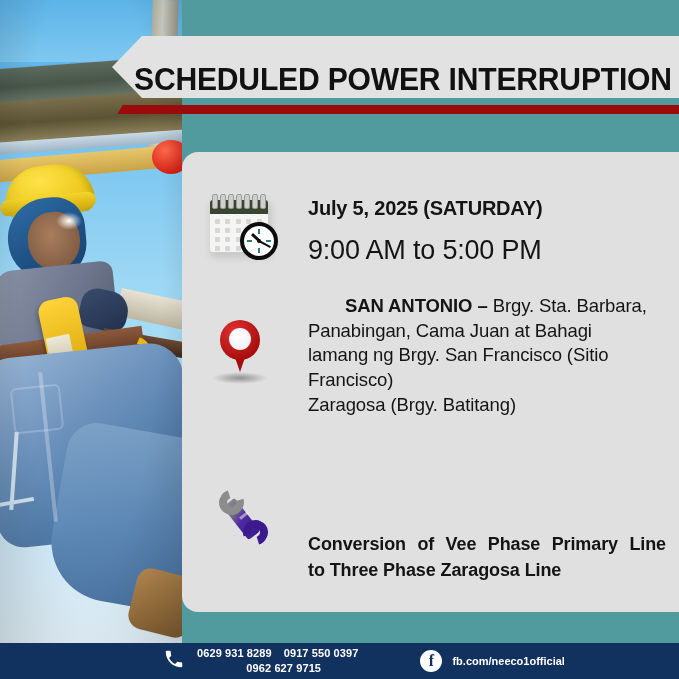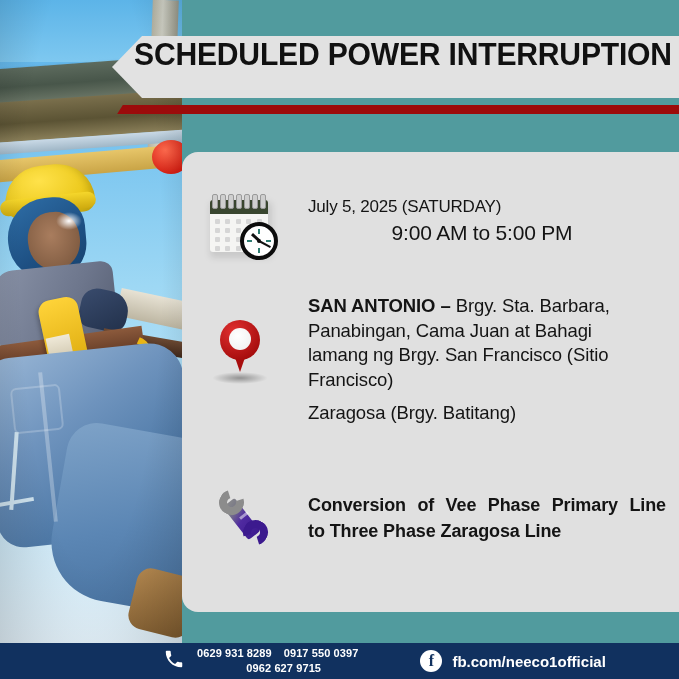--- a/index.html
+++ b/index.html
@@ -97,21 +97,21 @@
     background:linear-gradient(150deg,#b98c52,#7d5a2e);border-radius:14px;
     transform:rotate(14deg);}
   .ph-vignette{position:absolute;inset:0;
     background:radial-gradient(ellipse at 50% 40%,rgba(0,0,0,0) 55%,rgba(0,0,0,.16) 100%);}
 
   
   .banner{
     position:absolute;left:112px;top:36px;width:567px;height:62px;
     background:#e2e2e2;
     clip-path:polygon(30px 0, 100% 0, 100% 100%, 30px 100%, 0 50%);
-    display:flex;align-items:flex-start;
+    display:flex;align-items:flex-end;
   }
   .banner-text{
     margin-left:22px;
     font-family:"Liberation Sans", sans-serif;
     font-weight:bold;font-size:32px;letter-spacing:-0.2px;
     color:#111;white-space:nowrap;
     transform:scaleX(.94);transform-origin:left center;
   }
   .banner-rule{
     position:absolute;left:134px;top:105px;width:545px;height:9px;background:#9c0b0b;
@@ -159,60 +159,60 @@
   .clock .t-left{top:50%;left:3px;height:2px;width:5px;margin-top:-1px;}
   .clock .t-right{top:50%;right:3px;height:2px;width:5px;margin-top:-1px;}
   .clock .hand{position:absolute;background:#111;transform-origin:bottom center;}
   .clock .h-hour{left:50%;bottom:50%;width:2.5px;height:10px;margin-left:-1.25px;
     transform:rotate(-48deg);}
   .clock .h-min{left:50%;bottom:50%;width:2px;height:13px;margin-left:-1px;
     transform:rotate(118deg);}
   .clock .pin{position:absolute;left:50%;top:50%;width:4px;height:4px;
     margin:-2px 0 0 -2px;background:#111;border-radius:50%;}
 
-  .date-main{font-size:17px;font-weight:normal;color:#141414;letter-spacing:-.2px;
+  .date-main{font-size:20px;font-weight:bold;color:#141414;letter-spacing:-.2px;
     line-height:1.25;}
-  .date-sub{font-size:21px;font-weight:normal;color:#141414;letter-spacing:-.2px;
-    line-height:1.3;margin-top:2px;text-align:center;}
+  .date-sub{font-size:27px;font-weight:normal;color:#141414;letter-spacing:-.2px;
+    line-height:1.3;margin-top:12px;}
 
   
   .pin-wrap{position:relative;width:72px;height:110px;}
   .pin-ico{position:absolute;left:14px;top:28px;width:40px;height:52px;}
   .pin-head{position:absolute;left:0;top:0;width:40px;height:40px;border-radius:50%;
     background:radial-gradient(circle at 35% 28%,#e03030,#a50c0c 78%);}
   .pin-tail{position:absolute;left:11px;top:26px;width:18px;height:26px;
     background:#a80d0d;clip-path:polygon(0 0,100% 0,50% 100%);}
   .pin-hole{position:absolute;left:9px;top:8px;width:22px;height:22px;border-radius:50%;
     background:radial-gradient(circle at 40% 35%,#ffffff,#ededed);}
   .pin-shadow{position:absolute;left:6px;top:80px;width:56px;height:12px;
     background:radial-gradient(ellipse,rgba(0,0,0,.35),rgba(0,0,0,0) 70%);}
 
   .loc-text{font-size:18.5px;color:#141414;line-height:1.33;letter-spacing:-.1px;}
-  .loc-text b{font-weight:bold;}
-  .loc-second{margin-top:10px;font-size:18.5px;color:#141414;letter-spacing:-.1px;}
+  .loc-text b{font-weight:bold;margin-left:37px;}
+  .loc-second{margin-top:2px;font-size:18.5px;color:#141414;letter-spacing:-.1px;}
 
   
   .wr-wrap{position:relative;width:72px;height:70px;}
   .wrench{position:absolute;left:10px;top:6px;width:54px;height:58px;
     transform:rotate(0deg);}
   .wr-shaft{position:absolute;left:18px;top:10px;width:15px;height:42px;
     background:linear-gradient(160deg,#8d8d8d 0%,#7a7a87 22%,#4f2aa0 52%,#3c1a8e 100%);
     border-radius:3px;transform:rotate(-38deg);transform-origin:center;}
   .wr-head-top{position:absolute;left:3px;top:2px;width:25px;height:25px;
     border:8px solid #8c8c8c;border-radius:50%;border-top-color:transparent;
     box-sizing:border-box;transform:rotate(28deg);}
   .wr-head-bot{position:absolute;right:2px;bottom:1px;width:25px;height:25px;
     border:8px solid #3c1a8e;border-radius:50%;border-bottom-color:transparent;
     box-sizing:border-box;transform:rotate(28deg);}
   .wr-notch{position:absolute;left:23px;top:26px;width:10px;height:3px;
     background:rgba(255,255,255,.5);transform:rotate(-38deg);}
 
   .work-text{font-size:18px;font-weight:bold;color:#141414;line-height:1.45;
     letter-spacing:-.1px;}
-  .work-line1{text-align:justify;text-align-last:justify;width:358px;}
+  .work-line1{text-align:justify;text-align-last:justify;width:358px;margin-top:39px;}
 
   
   .logo{position:absolute;left:43px;top:607px;width:96px;height:62px;}
   .logo-star{position:absolute;left:8px;top:0;width:80px;height:62px;
     background:#ffdd00;
     clip-path:polygon(50% 0%,62% 30%,95% 26%,74% 52%,95% 79%,62% 74%,50% 100%,38% 74%,5% 79%,26% 52%,5% 26%,38% 30%);}
   .logo-circ{position:absolute;left:18px;top:6px;width:60px;height:52px;border-radius:50%;
     background:#f6e600;}
   .logo-arc{position:absolute;left:16px;top:4px;width:64px;height:56px;border-radius:50%;
     border:5px solid #c11414;border-bottom-color:transparent;box-sizing:border-box;}
@@ -233,21 +233,21 @@
   }
   .f-group{display:flex;align-items:center;}
   .f-phone{margin-left:163px;}
   .f-ico{flex:0 0 auto;color:#fff;}
   .phone-nums{margin-left:12px;color:#fff;font-size:11px;font-weight:bold;
     line-height:1.35;text-align:center;letter-spacing:.1px;}
   .phone-line1 span{margin-right:12px;}
   .f-web{margin-left:42px;}
   .f-web-label{margin-left:10px;color:#fff;font-size:13px;font-weight:bold;}
   .f-fb{margin-left:50px;}
-  .f-fb-label{margin-left:10px;color:#fff;font-size:15px;font-weight:bold;}
+  .f-fb-label{margin-left:10px;color:#fff;font-size:11px;font-weight:bold;}
   .fb-circle{width:22px;height:22px;border-radius:50%;background:#fff;
     display:flex;align-items:center;justify-content:center;
     color:#11315f;font-size:16px;font-weight:bold;font-family:"Liberation Serif",serif;
     line-height:1;}
 </style>
 </head>
 <body>
 
 <div id="poster">
 

